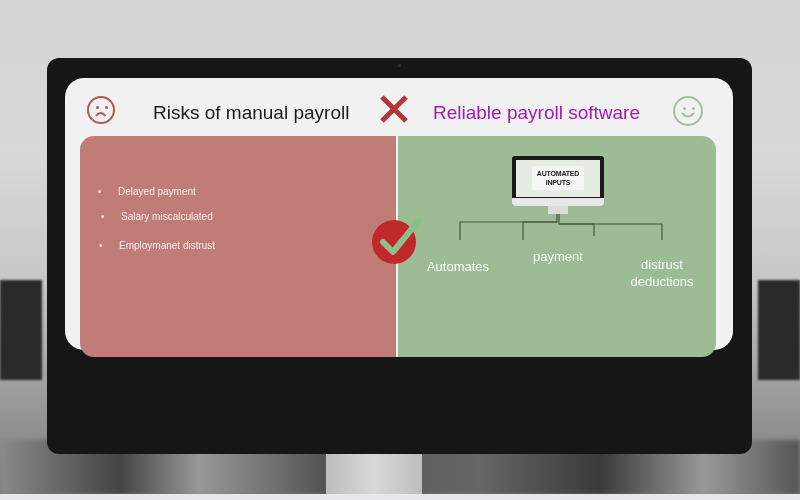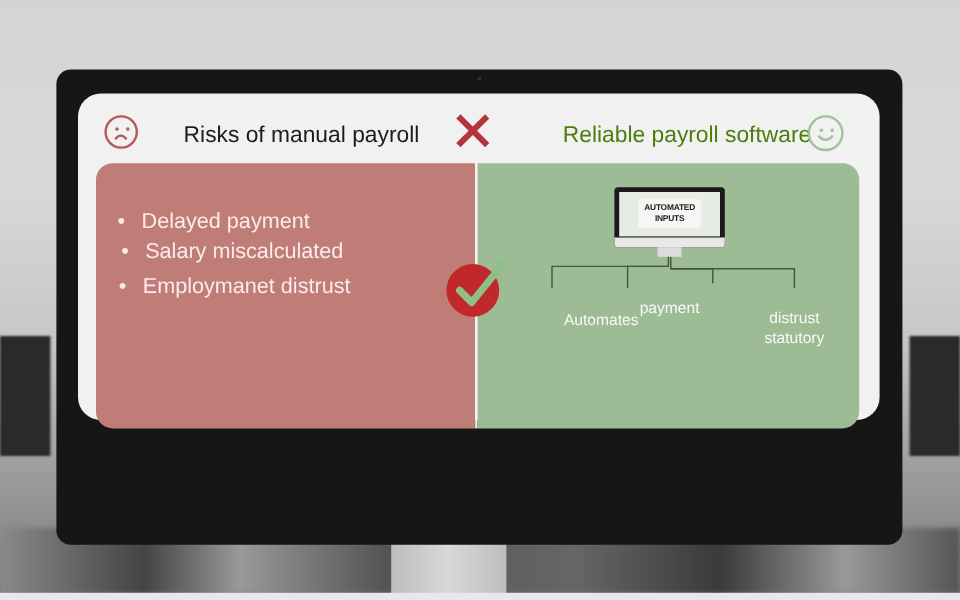--- a/index.html
+++ b/index.html
@@ -8,31 +8,31 @@
     font-family: "Liberation Sans", sans-serif; }
   .bg-left { position:absolute; left:0; top:280px; width:42px; height:100px; background:#2a2a2a; filter:blur(1px); }
   .bg-right { position:absolute; right:0; top:280px; width:42px; height:100px; background:#2a2a2a; filter:blur(1px); }
   .bg-floor { position:absolute; left:0; top:440px; width:800px; height:55px; background: linear-gradient(90deg,#8a8a8a,#444 15%,#999 25%,#555 40%,#666 60%,#3a3a3a 75%,#999 88%,#555); filter:blur(2px); }
   .bottom-strip { position:absolute; left:0; bottom:0; width:800px; height:6px; background:#e6e8ee; }
   .stand { position:absolute; left:326px; top:453px; width:96px; height:42px; background:linear-gradient(90deg,#bdbdbd,#d8d8d8,#bdbdbd); }
   .monitor { position:absolute; left:47px; top:58px; width:705px; height:396px; background:#161616; border-radius:12px; }
   .camera { position:absolute; left:351px; top:6px; width:3px; height:3px; border-radius:50%; background:#333; }
   .screen { position:absolute; left:18px; top:20px; width:668px; height:272px; background:#f1f1f1;border-radius:19px; }
   .title-left { position:absolute; left:88px; top:24px; font-size:19px; color:#1c1c1c; }
-  .title-right { position:absolute; left:404px; top:24px; font-size:19px; color:#4d7c0f; }
+  .title-right { position:absolute; left:368px; top:24px; font-size:19px; color:#a21caf; }
   .sad { position:absolute; left:22px; top:18px; width:28px; height:28px; border:2.5px solid #b25a55; border-radius:50%; box-sizing:border-box; }
   .happy { position:absolute; left:608px; top:18px; width:30px; height:30px; border:2px solid #9cc497; border-radius:50%; box-sizing:border-box; }
   .eye { position:absolute; width:3px; height:3px; border-radius:50%; }
   .sad .eye { background:#b25a55; top:8px; }
   .happy .eye { background:#9cc497; top:9px; }
   .x-mark { position:absolute; left:313px; top:15px; width:32px; height:32px; }
   .panel-left { position:absolute; left:15px; top:58px; width:316px; height:221px; background:#c07d78; border-radius:14px 0 0 14px; }
   .panel-right { position:absolute; left:333px; top:58px; width:318px; height:221px; background:#9dbb95; border-radius:0 14px 14px 0; }
   .divider { position:absolute; left:331px; top:58px; width:2px; height:221px; background:#f4f4f4; }
-  .bullet { position:absolute; color:#fbecea; font-size:18px; }
+  .bullet { position:absolute; color:#fbecea; font-size:10px;margin-top:12px; }
   .bullet::before { content:"•"; position:absolute; left:-20px; }
   .check { position:absolute; left:304px; top:130px; width:64px; height:58px; }
   .mini-monitor { position:absolute; left:114px; top:20px; width:92px; height:58px; }
   .mini-screen { position:absolute; left:0; top:0; width:92px; height:50px; background:#1a1a1a; border-radius:3px; }
   .mini-inner { position:absolute; left:4px; top:4px; width:84px; height:37px; background:#e6ece4; }
   .mini-chin { position:absolute; left:0; top:42px; width:92px; height:8px; background:#e8e8e8; border-radius:0 0 3px 3px; }
   .mini-label { position:absolute; left:20px; top:10px; width:52px; height:24px; background:#f6f6f6; border-radius:2px;
     font-size:7px; font-weight:bold; color:#222; text-align:center; line-height:9px; padding-top:3px; box-sizing:border-box; letter-spacing:-0.2px; }
   .mini-stand { position:absolute; left:36px; top:50px; width:20px; height:8px; background:#dcdcdc; }
   .tree { position:absolute; left:0; top:0; width:318px; height:221px; }
@@ -94,29 +94,29 @@
 
       <svg class="tree">
         <g stroke="#3f5a3b" stroke-width="1.2" fill="none">
           <path d="M159 78 L159 86 L62 86 L62 104"></path>
           <path d="M159 86 L125 86 L125 104"></path>
           <path d="M161 78 L161 88 L196 88 L196 100"></path>
           <path d="M161 88 L264 88 L264 104"></path>
         </g>
       </svg>
 
-      <div class="feat" style="left:0px;top:122px;width:120px;padding-left:43px;">
+      <div class="feat" style="left:0px;top:122px;width:120px;">
         <div>Automates</div>
       </div>
       <div class="feat" style="left:110px;top:112px;width:100px;">
         <div>payment</div>
       </div>
       <div class="feat" style="left:224px;top:120px;width:80px;">
         <div>distrust</div>
-        <div>statutory</div>
+        <div>deductions</div>
       </div>
     </div>
 
     <svg class="check" viewBox="0 0 64 58">
       <circle cx="25" cy="34" r="22" fill="#c0282b"></circle>
       <path d="M14 34 L24 44 L50 12" stroke="#8fbf88" stroke-width="6" fill="none" stroke-linecap="round" stroke-linejoin="round"></path>
     </svg>
 
   </div>
 </div>

